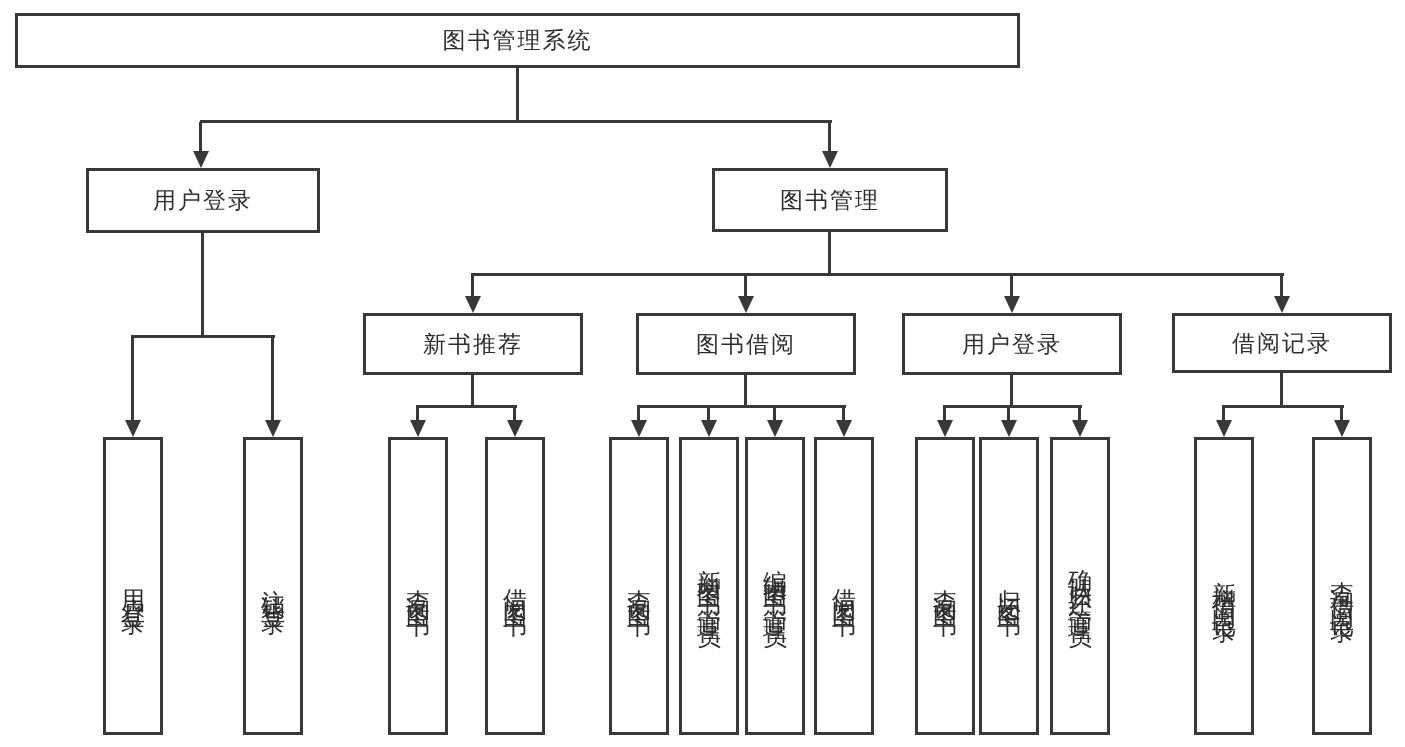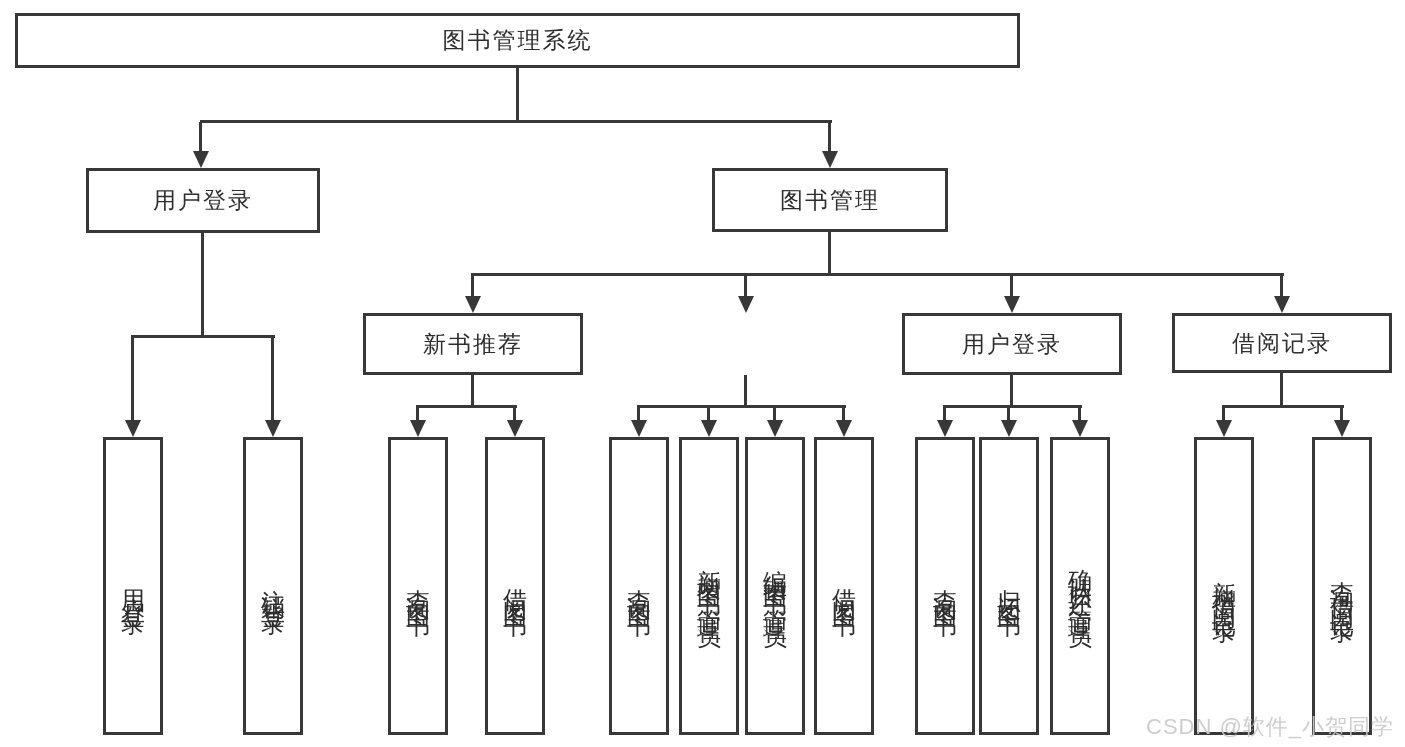--- a/index.html
+++ b/index.html
@@ -106,20 +106,23 @@
   </div>
 
   <div class="node hnode" style="left:712px;top:168px;width:236px;height:64px;">
     <span>图书管理</span>
   </div>
 
   <div class="node hnode" style="left:363px;top:313px;width:220px;height:62px;">
     <span>新书推荐</span>
   </div>
 
+  <div class="node hnode" style="left:636px;top:313px;width:220px;height:62px;">
+    <span>图书借阅</span>
+  </div>
 
   <div class="node hnode" style="left:902px;top:313px;width:220px;height:62px;">
     <span>用户登录</span>
   </div>
 
   <div class="node hnode" style="left:1172px;top:313px;width:220px;height:60px;">
     <span>借阅记录</span>
   </div>
 
   <div class="node leaf" style="left:103px;top:437px;width:60px;height:298px;">
@@ -167,15 +170,14 @@
   </div>
 
   <div class="node leaf" style="left:1194px;top:437px;width:60px;height:298px;">
     <span class="vtext">新增借阅记录</span>
   </div>
 
   <div class="node leaf" style="left:1312px;top:437px;width:60px;height:298px;">
     <span class="vtext">查询借阅记录</span>
   </div>
 
-  <div id="watermark">CSDN @软件_小贺同学</div>
 
 </div>
 
 </body></html>

